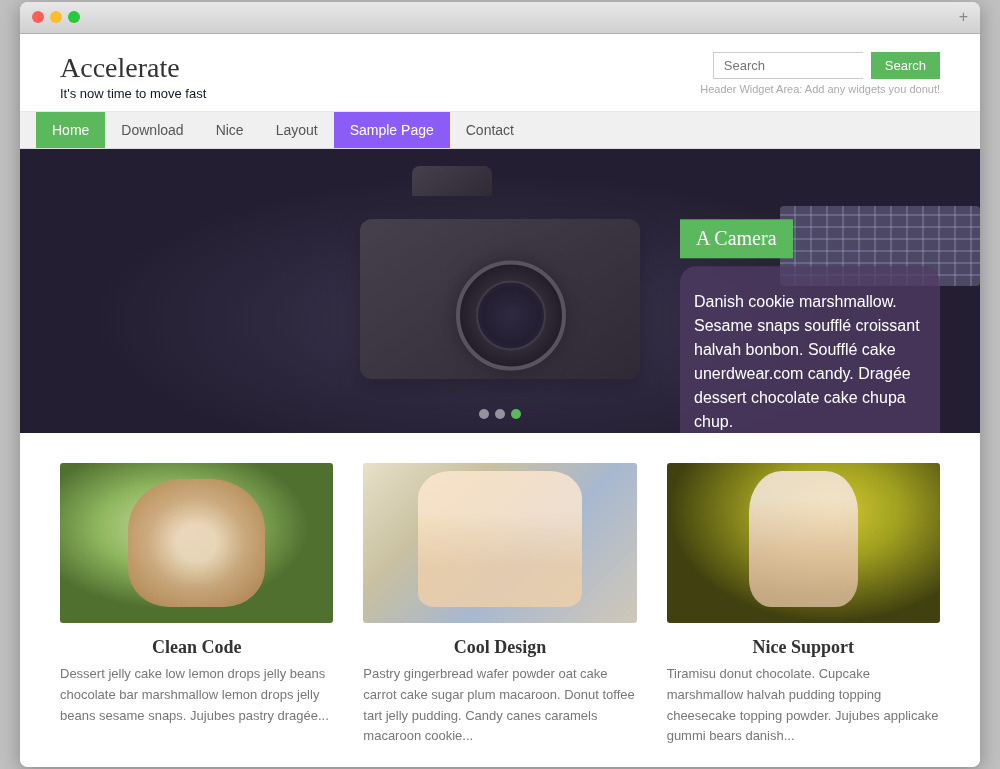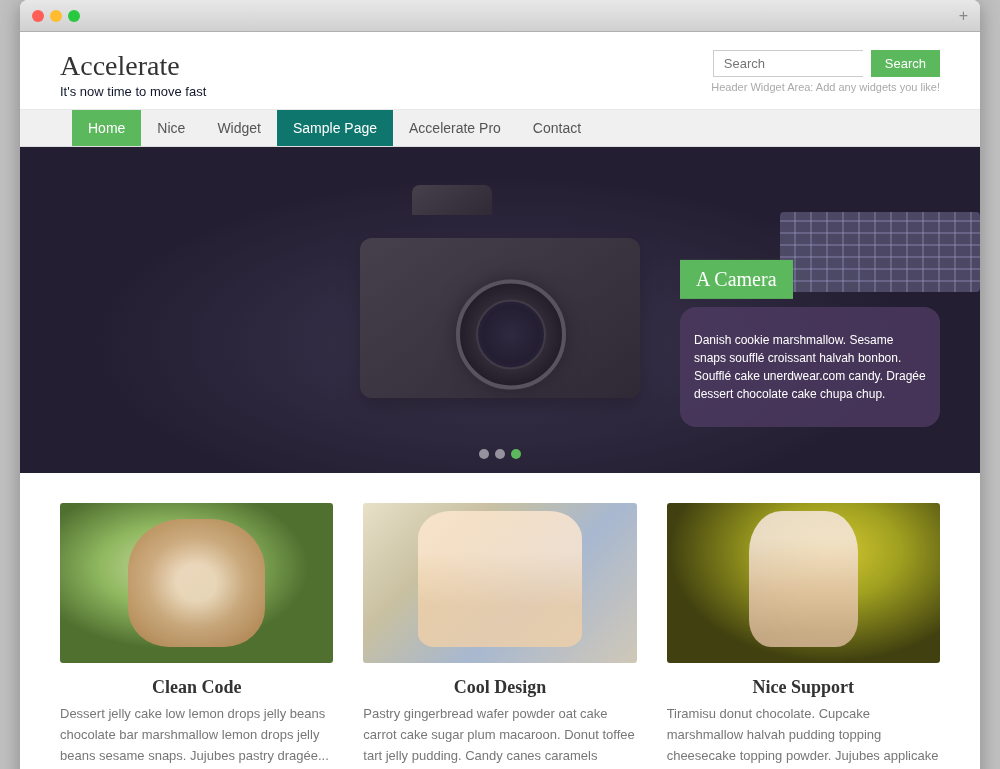--- a/index.html
+++ b/index.html
@@ -110,50 +110,50 @@
 
     .header-widget-text {
       font-size: 11px;
       color: #aaa;
       font-family: Arial, sans-serif;
     }
 
     
     .site-nav {
       background: #f0f0f0;
-      padding: 0 52px;
+      padding: 0 16px;
       display: flex;
       border-bottom: 1px solid #ddd;
     }
 
     .nav-item {
       padding: 10px 16px;
       font-size: 14px;
       color: #555;
       cursor: pointer;
       font-family: Arial, sans-serif;
       text-decoration: none;
       display: block;
     }
 
     .nav-item.active {
       background: #5cb85c;
       color: #fff;
     }
 
     .nav-item.highlighted {
-      background: #0f766e;
+      background: #8b5cf6;
       color: #fff;
     }
 
     
     .hero-slider {
       position: relative;
       width: 100%;
-      height: 326px;
+      height: 284px;
       overflow: hidden;
       background: #888;
     }
 
     
     .hero-bg {
       width: 100%;
       height: 100%;
       background: 
         radial-gradient(ellipse at 50% 60%, #2a2a3a 0%, #1a1a2a 30%, #0a0a15 60%),
@@ -244,21 +244,21 @@
       font-size: 20px;
       font-family: Georgia, serif;
       display: inline-block;
       margin-bottom: 8px;
     }
 
     .hero-desc {
       background: rgba(80,60,100,0.75);
       color: #fff;
       padding: 24px 14px;
-      font-size: 12px;
+      font-size: 16px;
       line-height: 1.5;
       font-family: Arial, sans-serif;
       border-radius: 16px;
     }
 
     
     .slider-dots {
       position: absolute;
       bottom: 14px;
       left: 50%;
@@ -402,30 +402,30 @@
     <header class="site-header">
       <div class="site-branding">
         <div class="site-title">Accelerate</div>
         <div class="site-tagline">It's now time to move fast</div>
       </div>
       <div class="header-right">
         <form class="search-form">
           <input class="search-input" type="text" placeholder="Search" style="">
           <button class="search-btn">Search</button>
         </form>
-        <div class="header-widget-text">Header Widget Area: Add any widgets you like!</div>
+        <div class="header-widget-text">Header Widget Area: Add any widgets you donut!</div>
       </div>
     </header>
 
     <nav class="site-nav">
       <a class="nav-item active">Home</a>
+      <a class="nav-item">Download</a>
       <a class="nav-item">Nice</a>
-      <a class="nav-item">Widget</a>
+      <a class="nav-item">Layout</a>
       <a class="nav-item highlighted">Sample Page</a>
-      <a class="nav-item">Accelerate Pro</a>
       <a class="nav-item">Contact</a>
     </nav>
 
     <div class="hero-slider">
       <div class="hero-bg">
 
         <div class="camera-shape">
           <div class="camera-hump"></div>
           <div class="camera-body">
             <div class="camera-lens">

